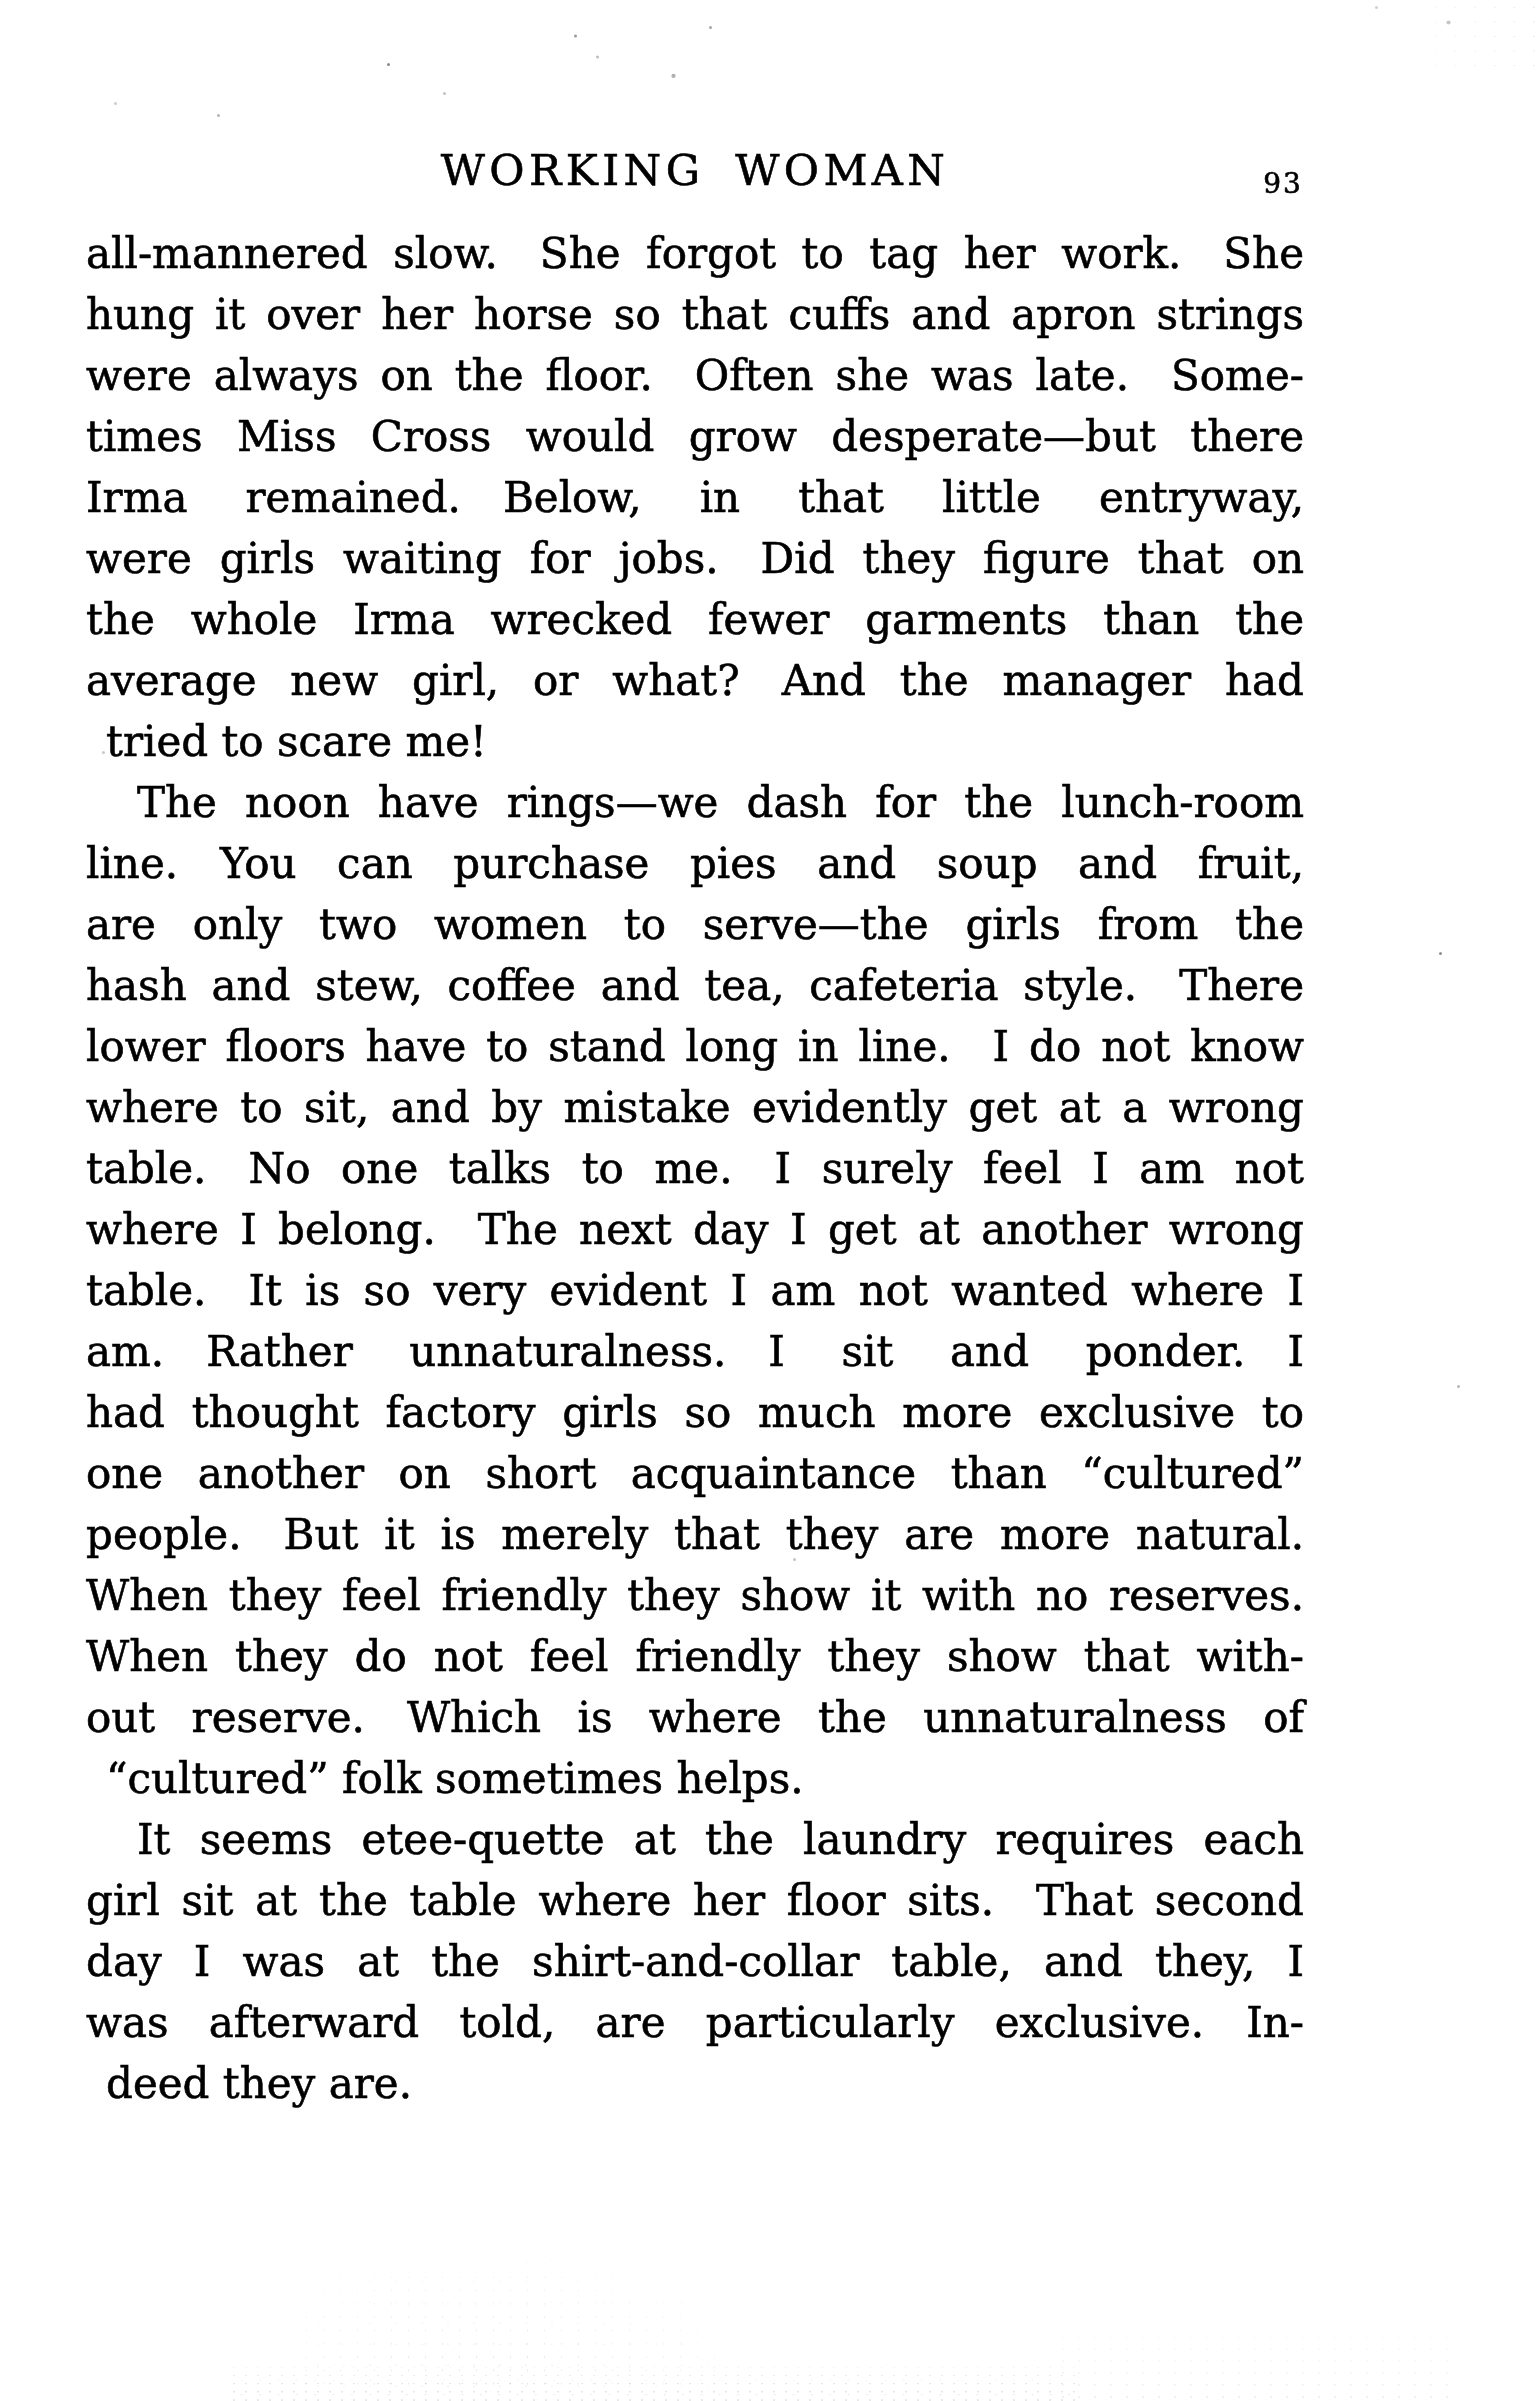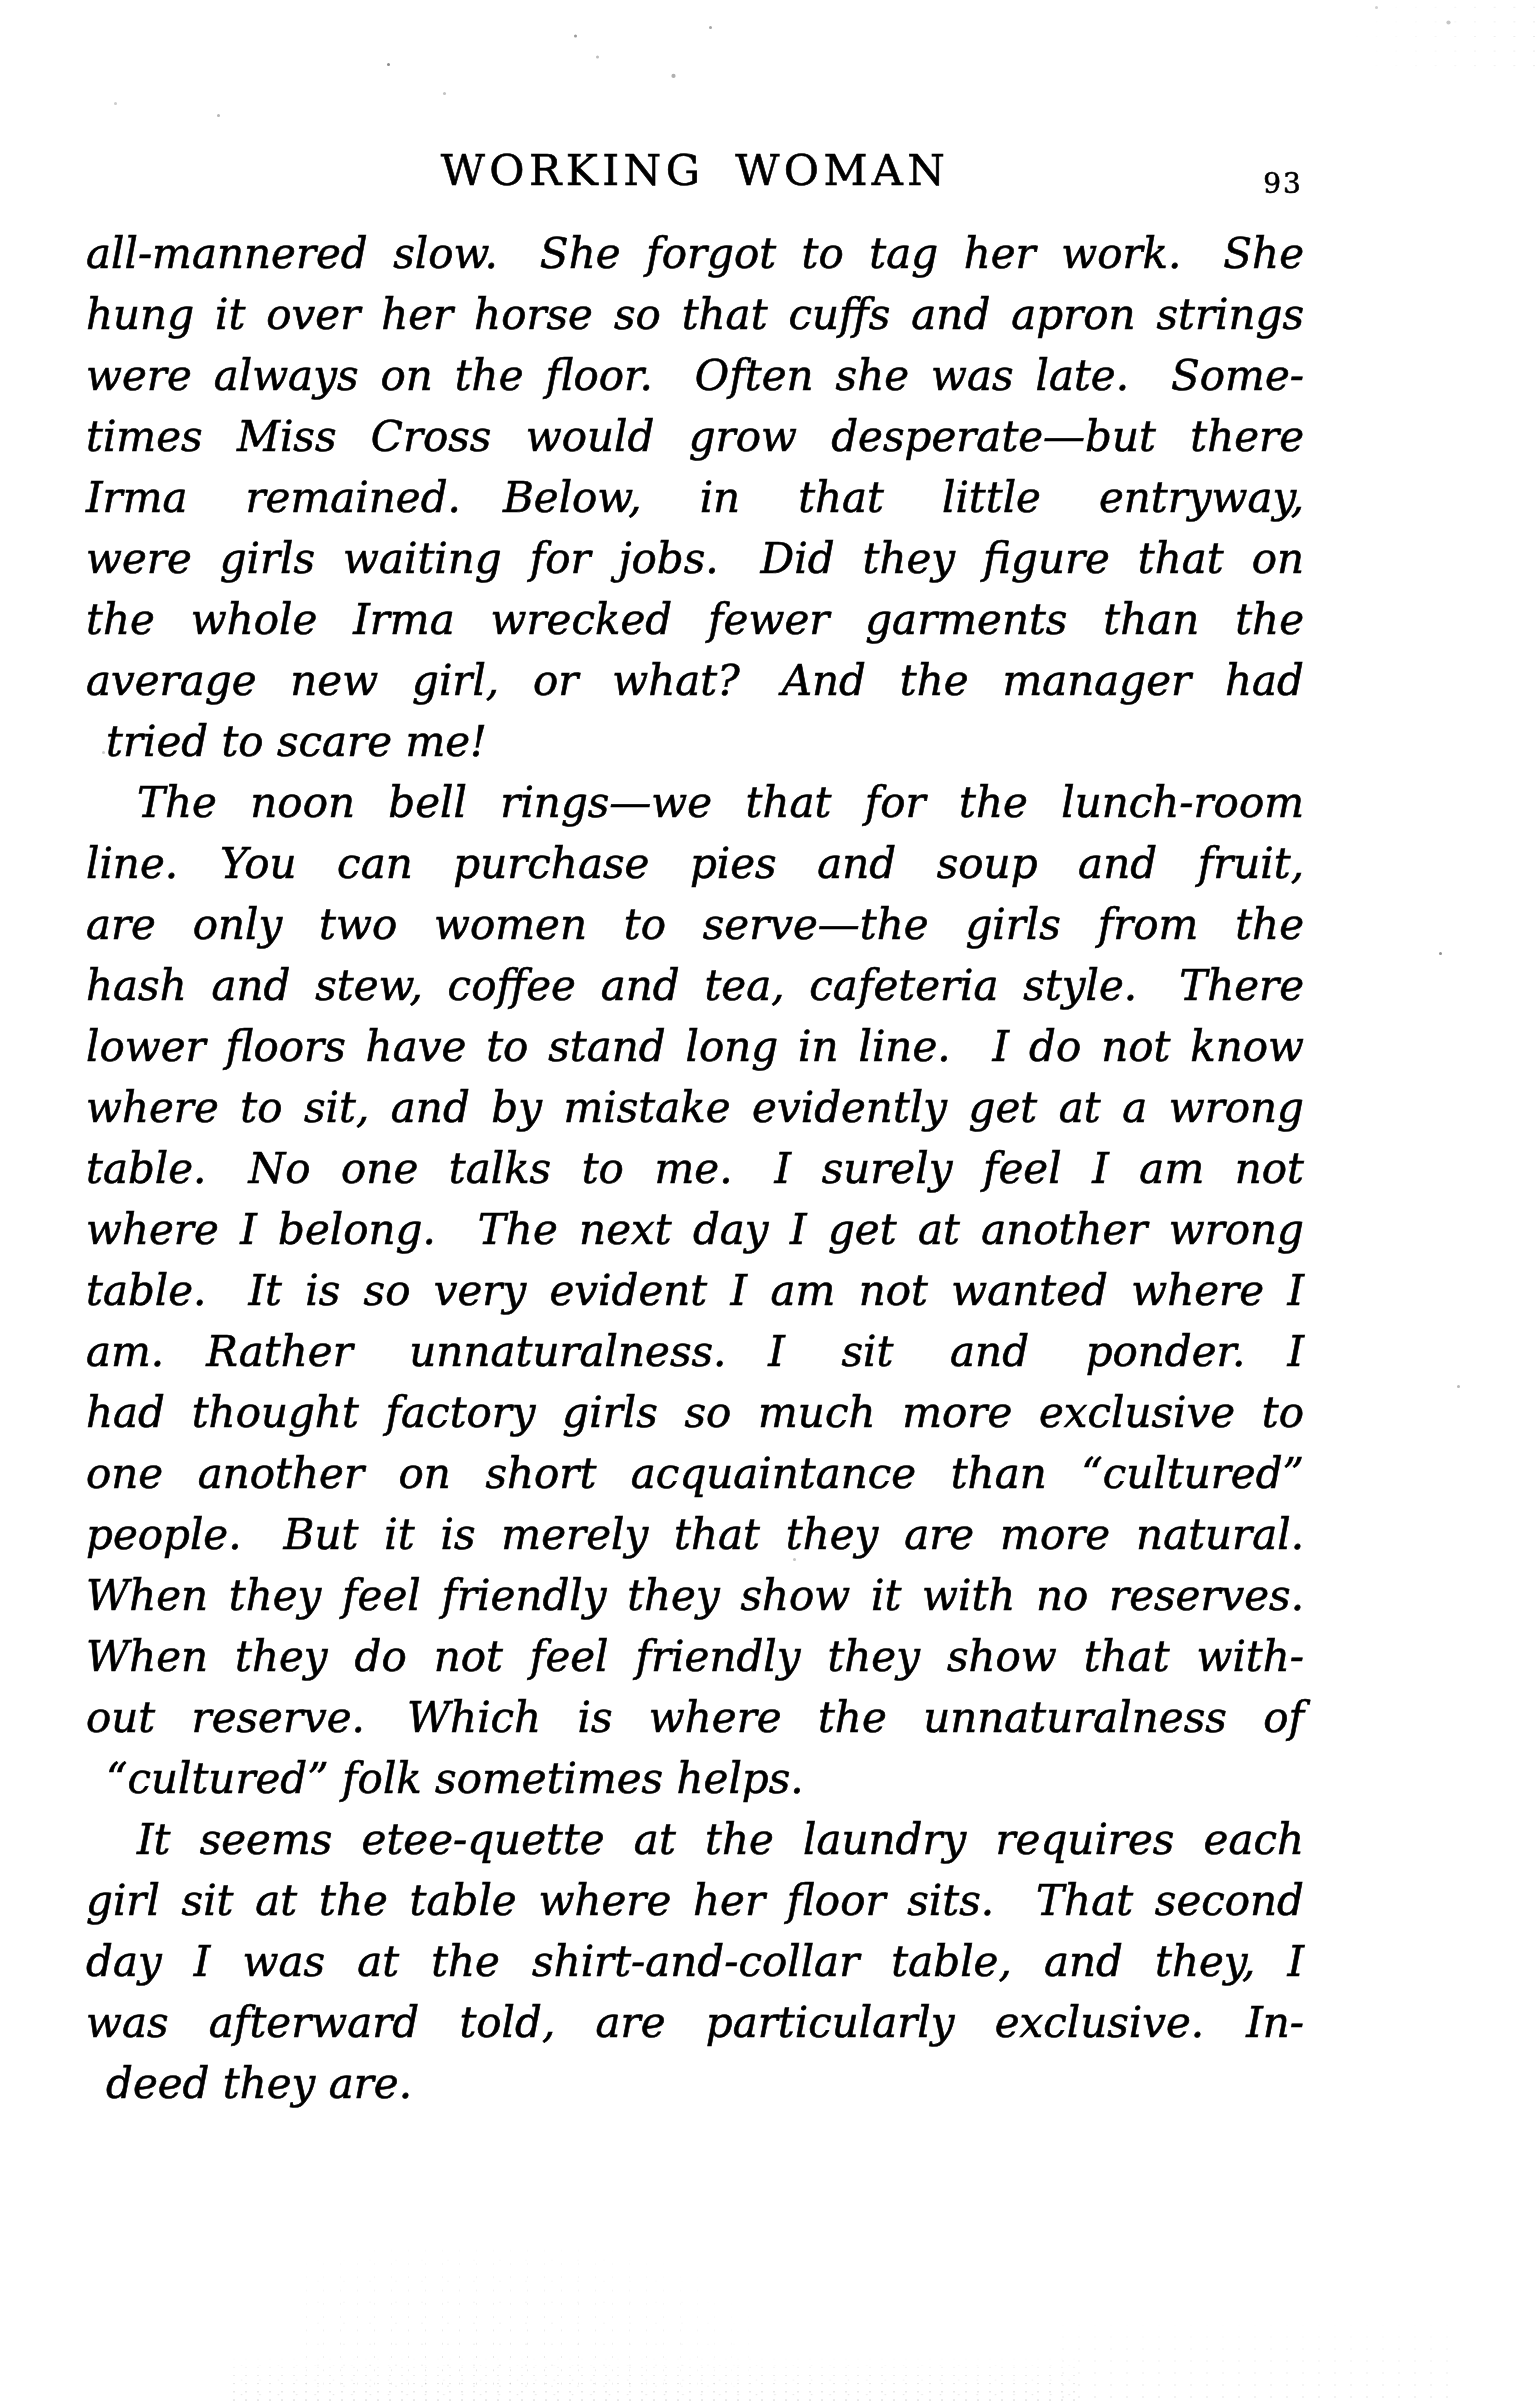--- a/index.html
+++ b/index.html
@@ -33,21 +33,20 @@
   .body-text {
     position:absolute; left:86px; top:223px; width:1218px;
     font-size:42px; line-height:61px;
     -webkit-text-stroke:0.6px #000;
   }
   .line {
     height:61px;
     text-align:justify;
     text-align-last:justify;
     white-space:normal;
-    font-style:italic;
   }
   .line.last { text-align:left; text-align-last:left;margin-left:20px; }
   .line.indent { text-indent:51px; }
 
   
   .speckles {
     position:absolute; left:387px; top:63px; width:3.2px; height:3.2px;
     background:#8a8a8a; border-radius:50%;
     box-shadow:
       187px -28.5px 0 0 #9a9a9a,
@@ -112,21 +111,21 @@
   <div class="body-text">
     <div class="line">all-mannered slow. She forgot to tag her work. She</div>
     <div class="line">hung it over her horse so that cuffs and apron strings</div>
     <div class="line">were always on the floor. Often she was late. Some-</div>
     <div class="line">times Miss Cross would grow desperate—but there</div>
     <div class="line">Irma remained. Below, in that little entryway,</div>
     <div class="line">were girls waiting for jobs. Did they figure that on</div>
     <div class="line">the whole Irma wrecked fewer garments than the</div>
     <div class="line">average new girl, or what? And the manager had</div>
     <div class="line last">tried to scare me!</div>
-    <div class="line indent">The noon bell rings—we that for the lunch-room</div>
+    <div class="line indent">The noon have rings—we dash for the lunch-room</div>
     <div class="line">line. You can purchase pies and soup and fruit,</div>
     <div class="line">are only two women to serve—the girls from the</div>
     <div class="line">hash and stew, coffee and tea, cafeteria style. There</div>
     <div class="line">lower floors have to stand long in line. I do not know</div>
     <div class="line">where to sit, and by mistake evidently get at a wrong</div>
     <div class="line">table. No one talks to me. I surely feel I am not</div>
     <div class="line">where I belong. The next day I get at another wrong</div>
     <div class="line">table. It is so very evident I am not wanted where I</div>
     <div class="line">am. Rather unnaturalness. I sit and ponder. I</div>
     <div class="line">had thought factory girls so much more exclusive to</div>

